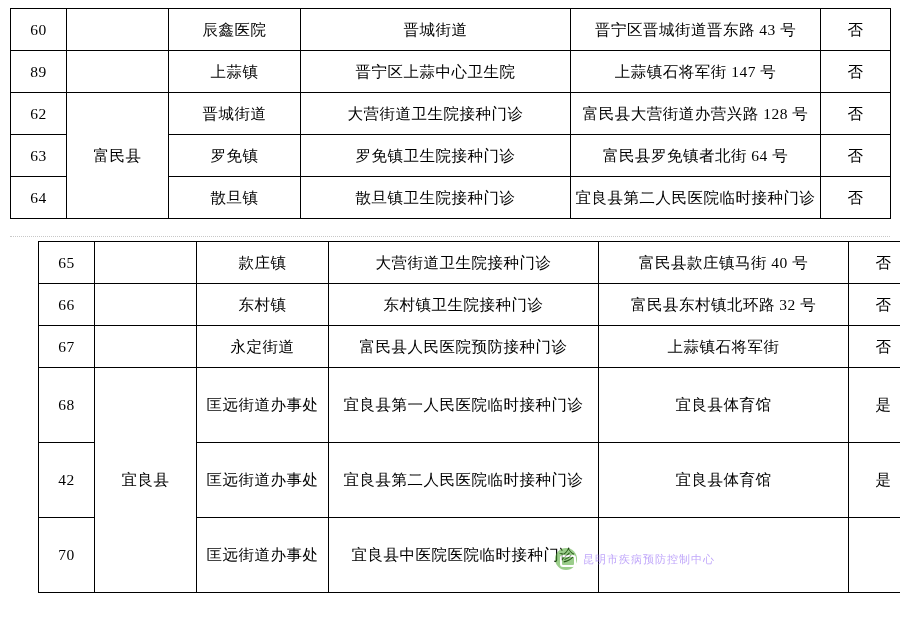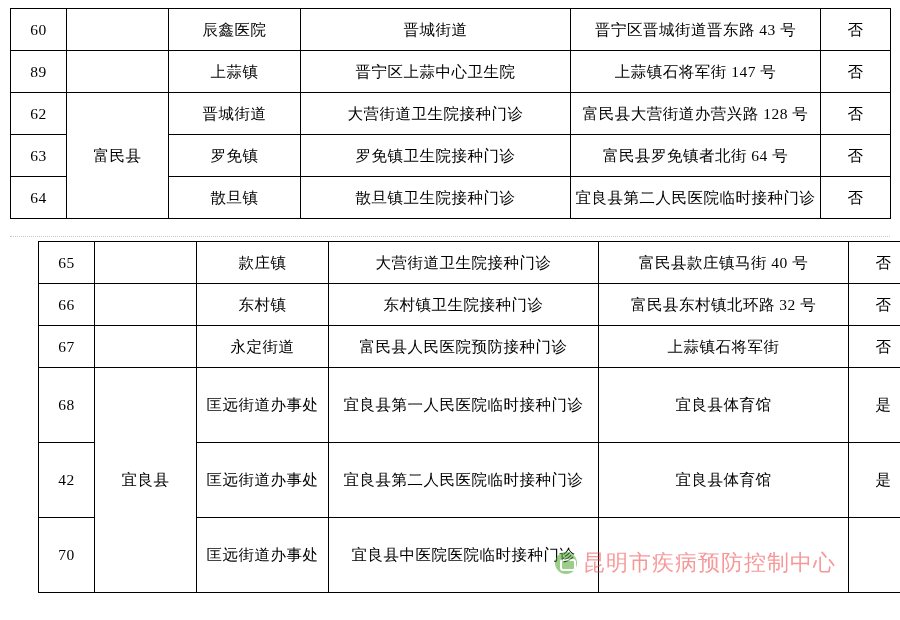--- a/index.html
+++ b/index.html
@@ -88,22 +88,22 @@
     content: "";
     position: absolute;
     left: 5px;
     top: 7px;
     width: 12px;
     height: 8px;
     border: 2px solid #fff;
     border-radius: 3px;
   }
   .wm-text {
-    font-size: 22px;
-    color: #ef4444;
+    font-size: 11px;
+    color: #8b5cf6;
     font-family: "Liberation Serif", "DejaVu Serif", serif;
     white-space: nowrap;
     letter-spacing: 1px;
   }
 </style>
 </head>
 <body>
 
 <div class="page">
 

